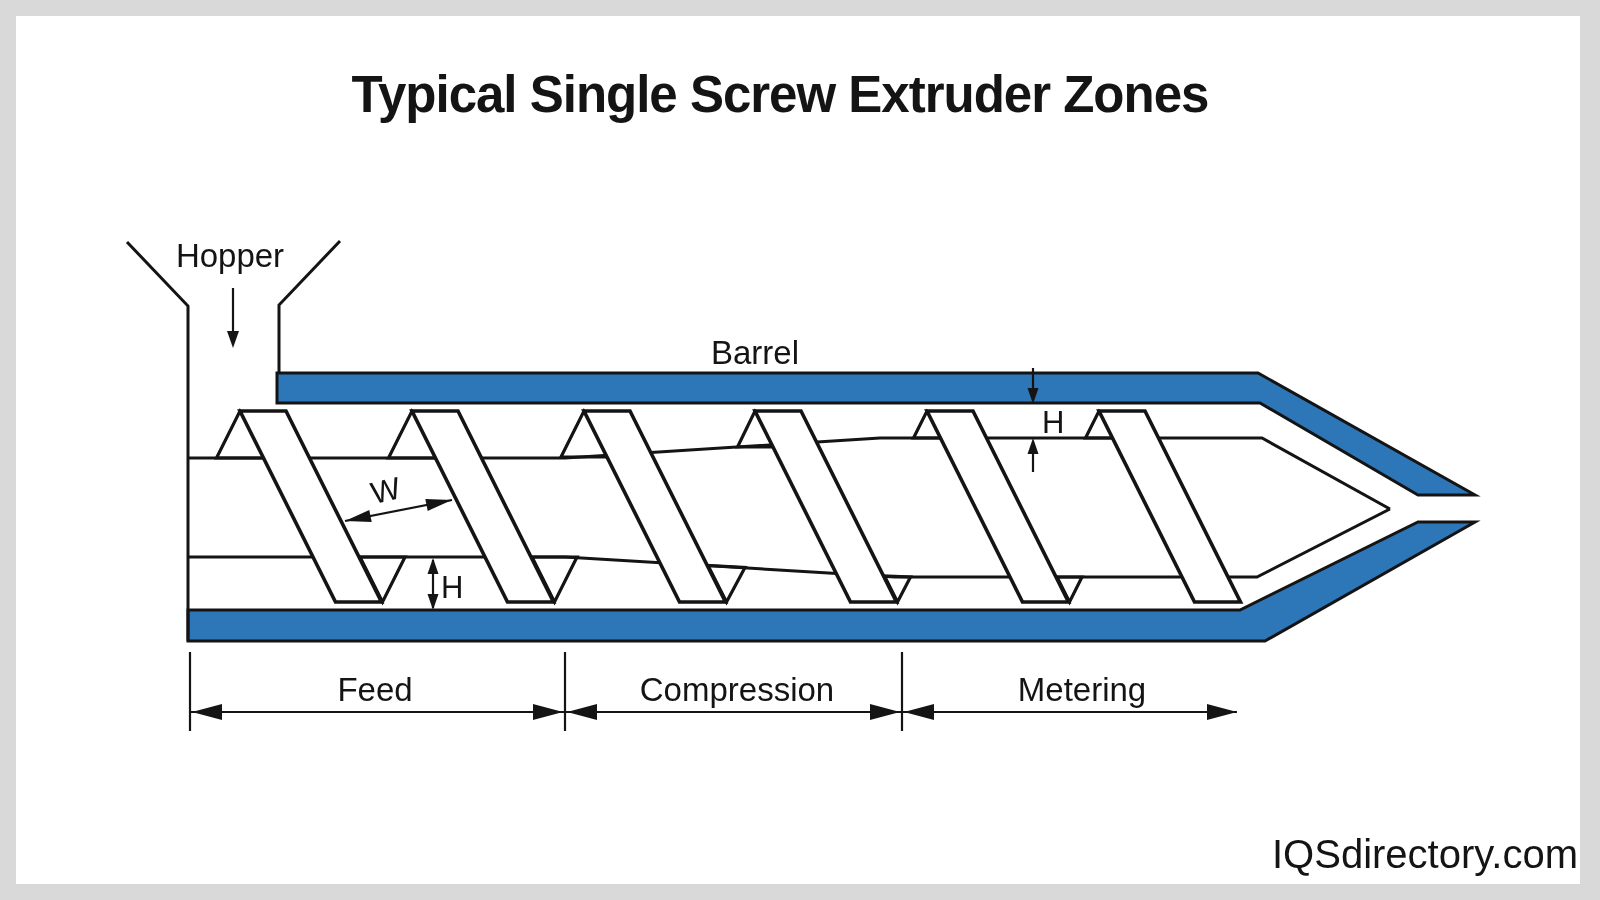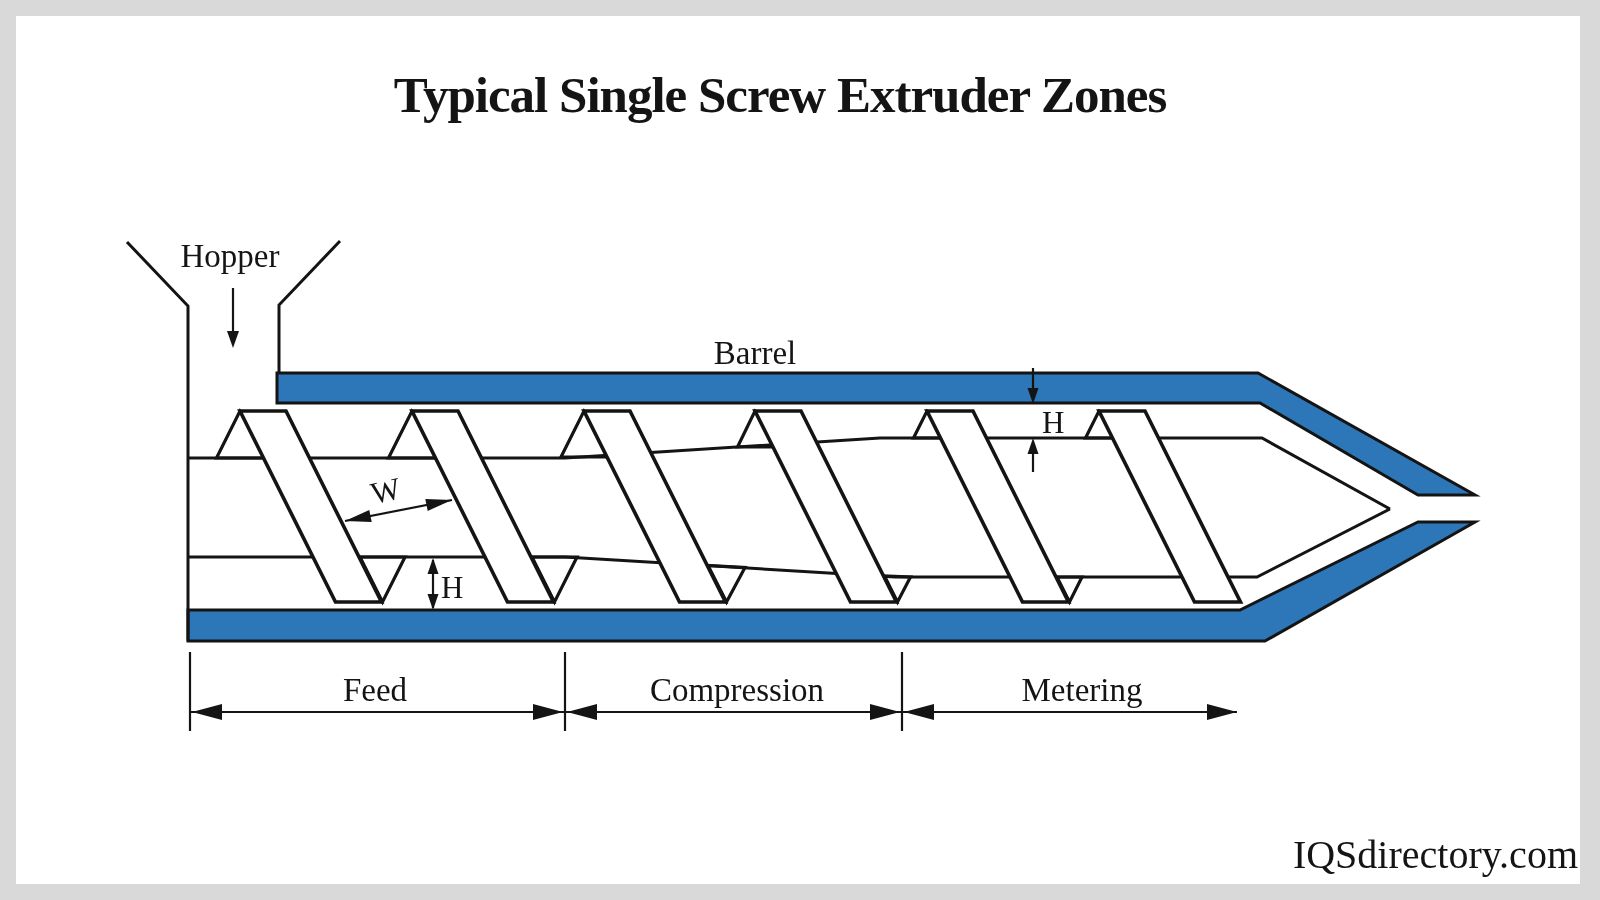--- a/index.html
+++ b/index.html
@@ -1,17 +1,17 @@
 <!DOCTYPE html>
 <html><head>
 <meta charset="utf-8">
 <style>
   html,body { margin:0; padding:0; background:#ffffff; }
   .stage { position:relative; width:1600px; height:900px; overflow:hidden;
-           font-family:Liberation Serif, serif;text-align:center; }
+           font-family:Liberation Sans, sans-serif;text-align:center; }
   svg { display:block; }
   text { fill:#141414; }
   .title-text { font-size:51px; font-weight:bold; letter-spacing:-1px; }
   .label-text { font-size:33px; }
   .dim-text   { font-size:31px; }
   .mark-text  { font-size:40px; }
 </style>
 </head>
 <body>
 

